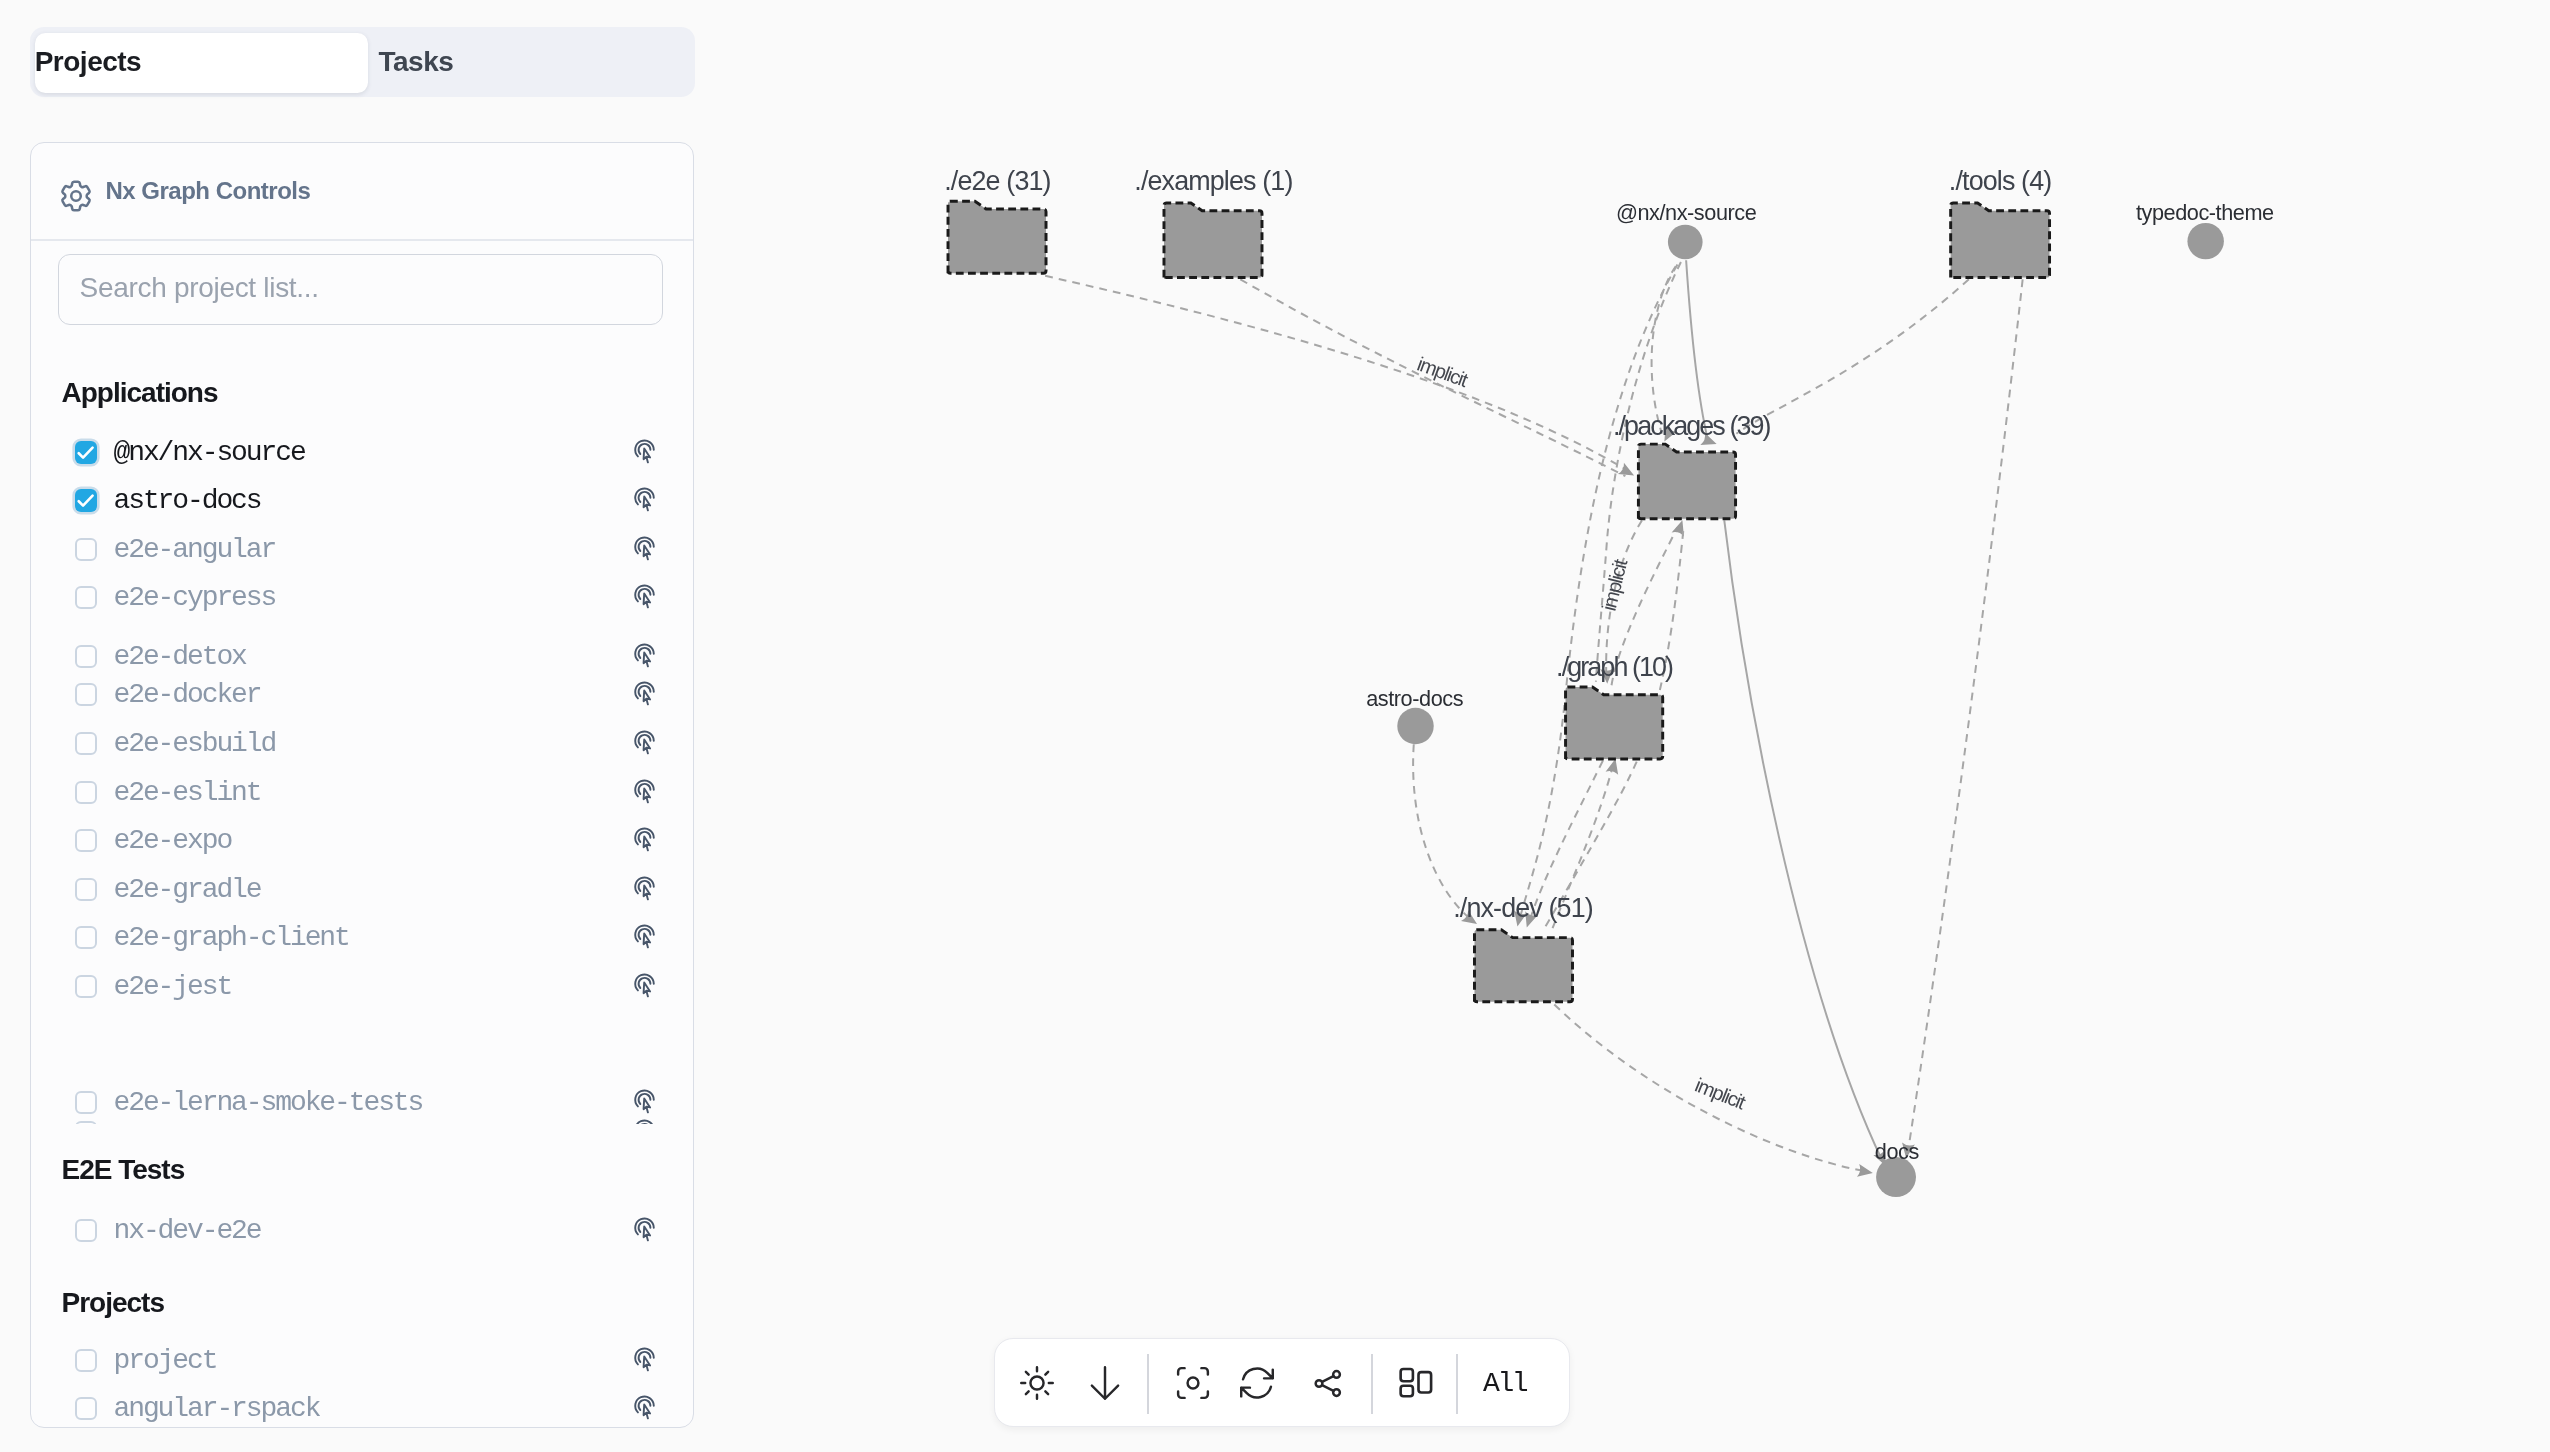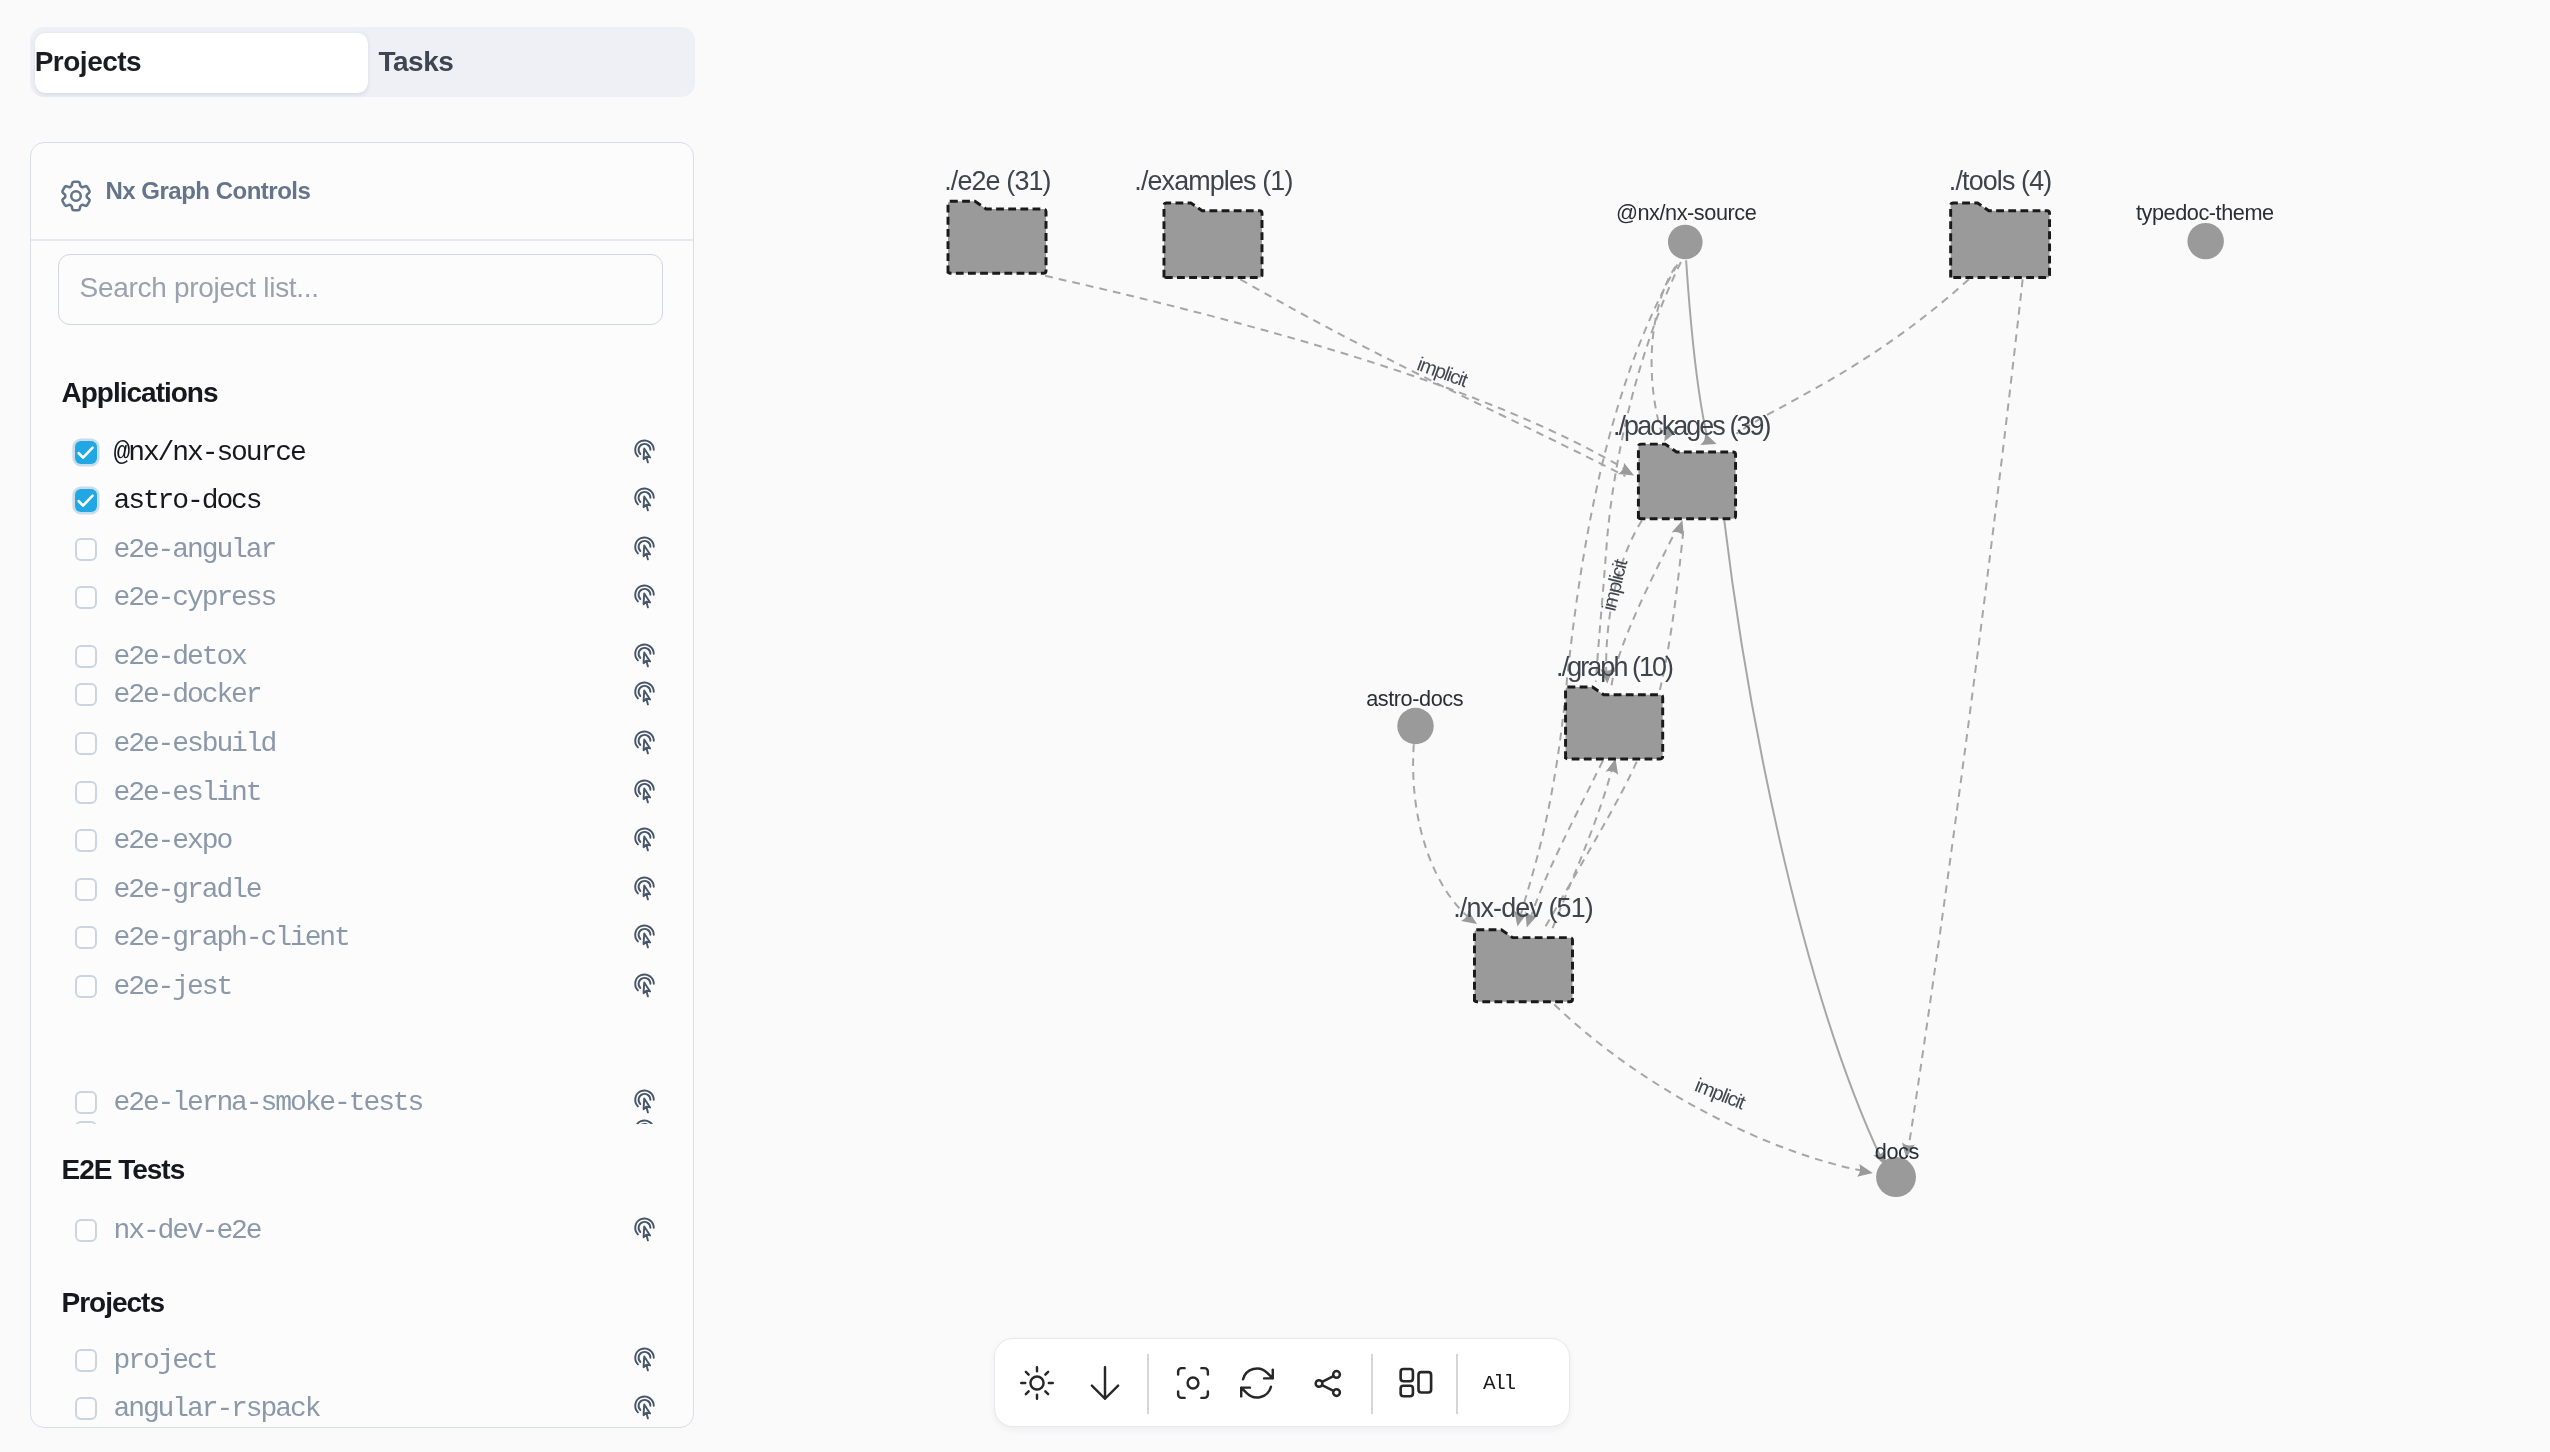--- a/index.html
+++ b/index.html
@@ -33,21 +33,21 @@
   .rlabel { position:absolute; left:83px; top:0; line-height:49px;
         font-family:"Liberation Mono", monospace; font-size:28px; letter-spacing:-2.1px; color:#8b98a9; }
   .rlabel.on { color:#16181d; }
   .ricon { position:absolute; left:600px; top:9.5px; color:#475569; }
   .toolbar { position:absolute; left:994px; top:1338px; width:576px; height:89px;
              background:#ffffff; border:1.7px solid #e8e9ee; border-radius:19px;
              box-shadow:0 2.6px 7px rgba(0,0,0,.05); }
   .tbi { position:absolute; top:23.4px; color:#27272a; }
   .tb-div { position:absolute; top:14.7px; width:1.7px; height:60px; background:#d4d6dc; }
   .tb-all { position:absolute; top:0; height:89px; line-height:89px;
-             font-family:"Liberation Mono", monospace; font-size:21px; letter-spacing:-2.4px; color:#18181b; }
+             font-family:"Liberation Mono", monospace; font-size:28px; letter-spacing:-2.4px; color:#18181b; }
 </style>
 </head>
 <body>
 <svg id="graph" width="2550" height="1452" viewBox="0 0 2940 1674" style="position:absolute;left:0;top:0;">
 <path d="M1205,318 C1480,380 1720,450 1874,541" fill="none" stroke="#a6a6a6" stroke-width="2.3" stroke-dasharray="9 7"></path>
 <path d="M1430,322 C1600,420 1760,490 1874,549" fill="none" stroke="#a6a6a6" stroke-width="2.3" stroke-dasharray="9 7"></path>
 <path d="M-13,-6.5 L2,0 L-13,6.5 Q-9,0 -13,-6.5 Z" fill="#9a9a9a" transform="translate(1882,547) rotate(28) scale(1.15)"></path>
 <text x="0" y="0" text-anchor="middle" font-size="23" letter-spacing="-1.4" fill="#44474e" transform="translate(1660,436) rotate(20)">implicit</text>
 <path d="M2270,322 C2150,430 2046,468 2002,500" fill="none" stroke="#a6a6a6" stroke-width="2.3" stroke-dasharray="9 7"></path>
 <path d="M2332,322 C2290,700 2235,1100 2200,1326" fill="none" stroke="#a6a6a6" stroke-width="2.3" stroke-dasharray="9 7"></path>

